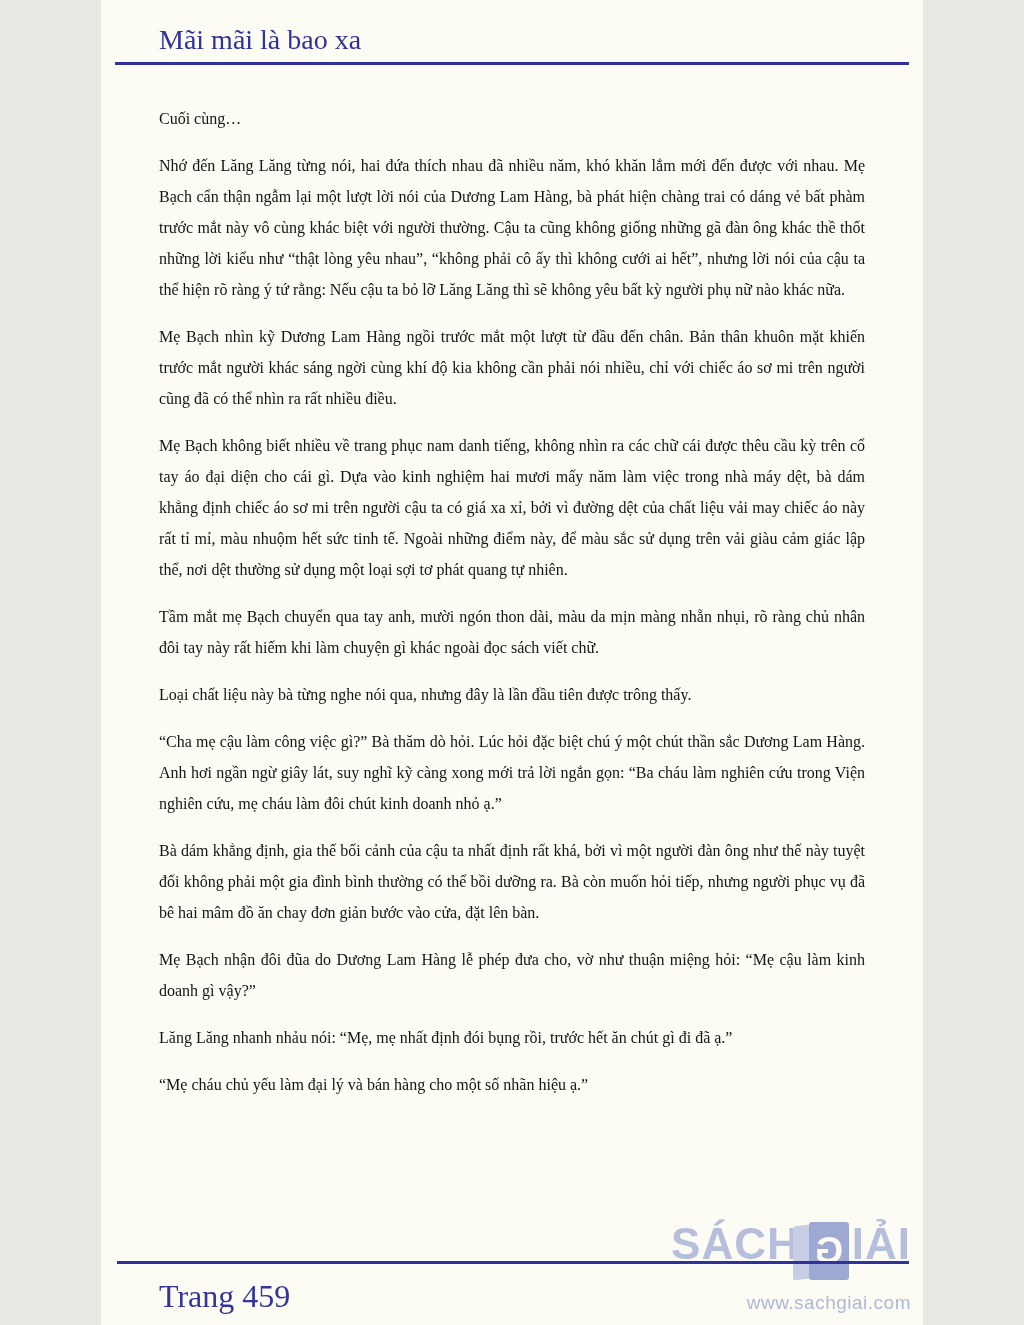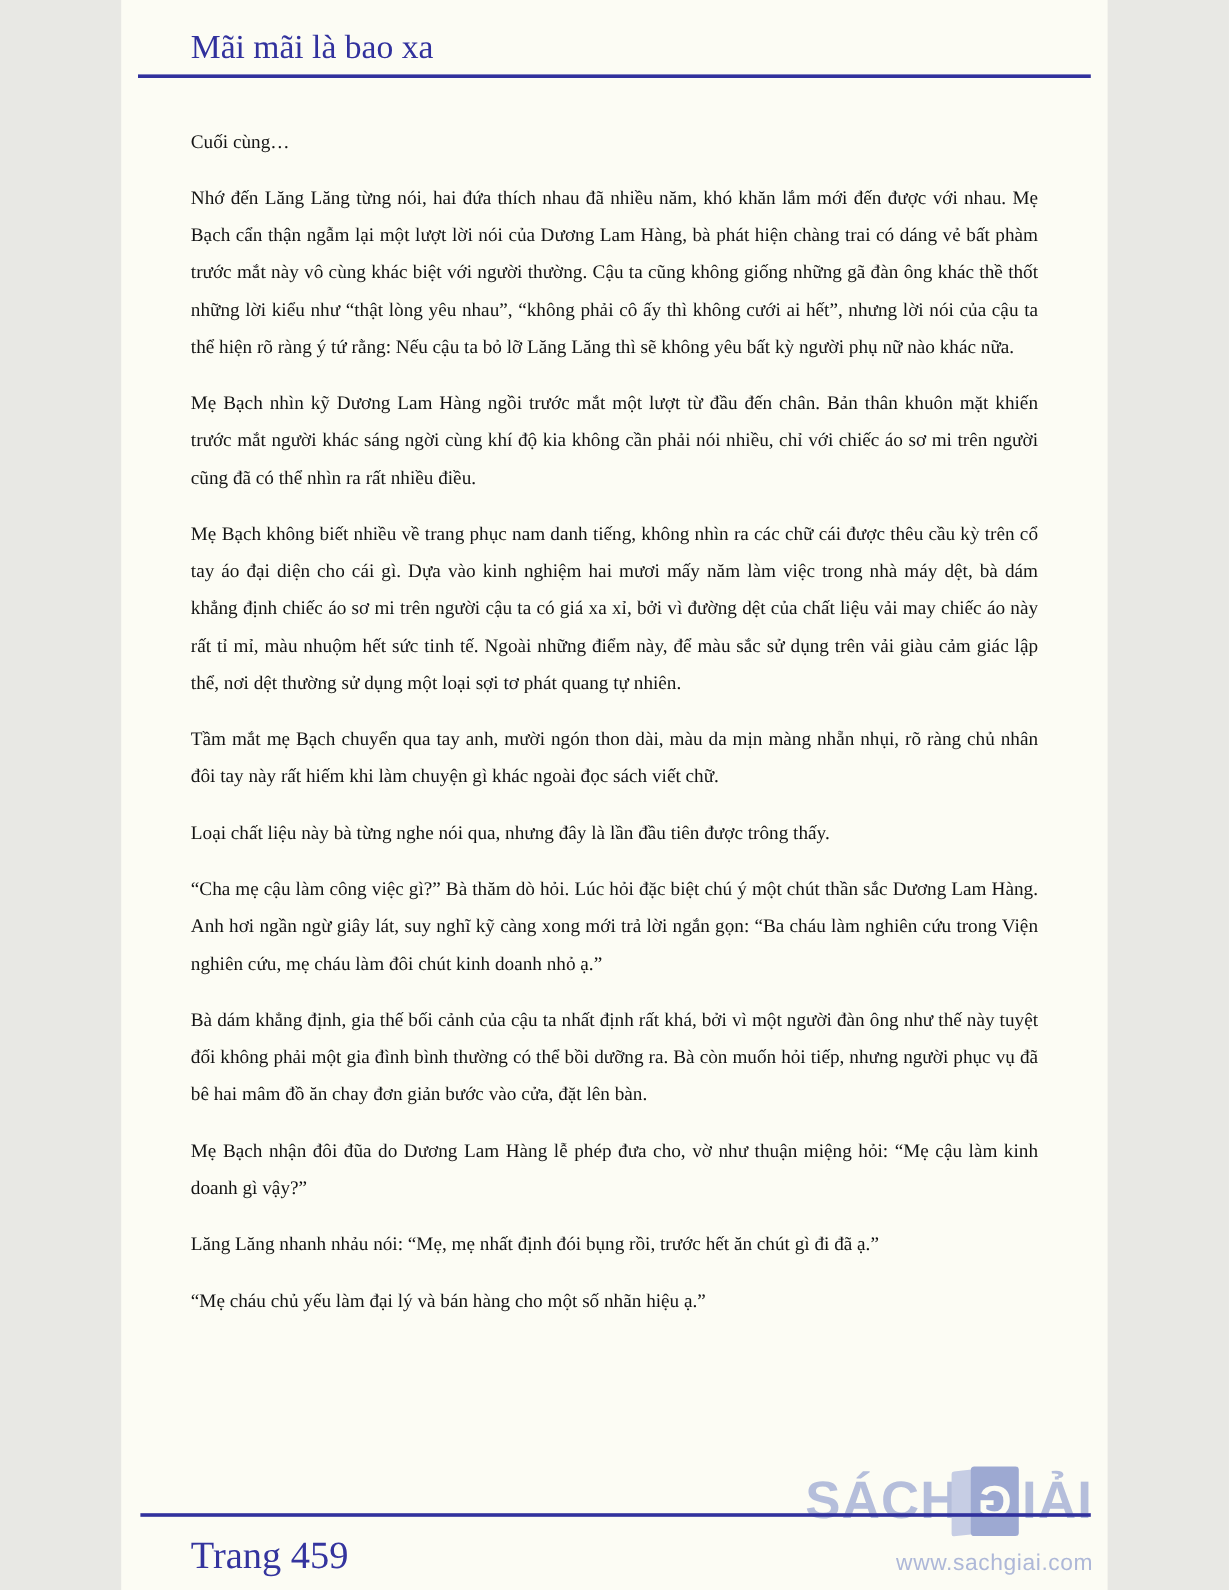--- a/index.html
+++ b/index.html
@@ -71,21 +71,21 @@
     position: absolute;
     top: 1222px;
     right: 12px;
     width: 200px;
     text-align: right;
     z-index: 1;
     font-family: "Liberation Sans", "DejaVu Sans", sans-serif;
   }
   .wm-logo {
     display: flex;
-    align-items: center;
+    align-items: flex-start;
     justify-content: flex-end;
     gap: 1px;
     color: #b5bedb;
     font-size: 44px;
     font-weight: bold;
     letter-spacing: 1px;
     line-height: 1;
   }
   .wm-book {
     position: relative;

